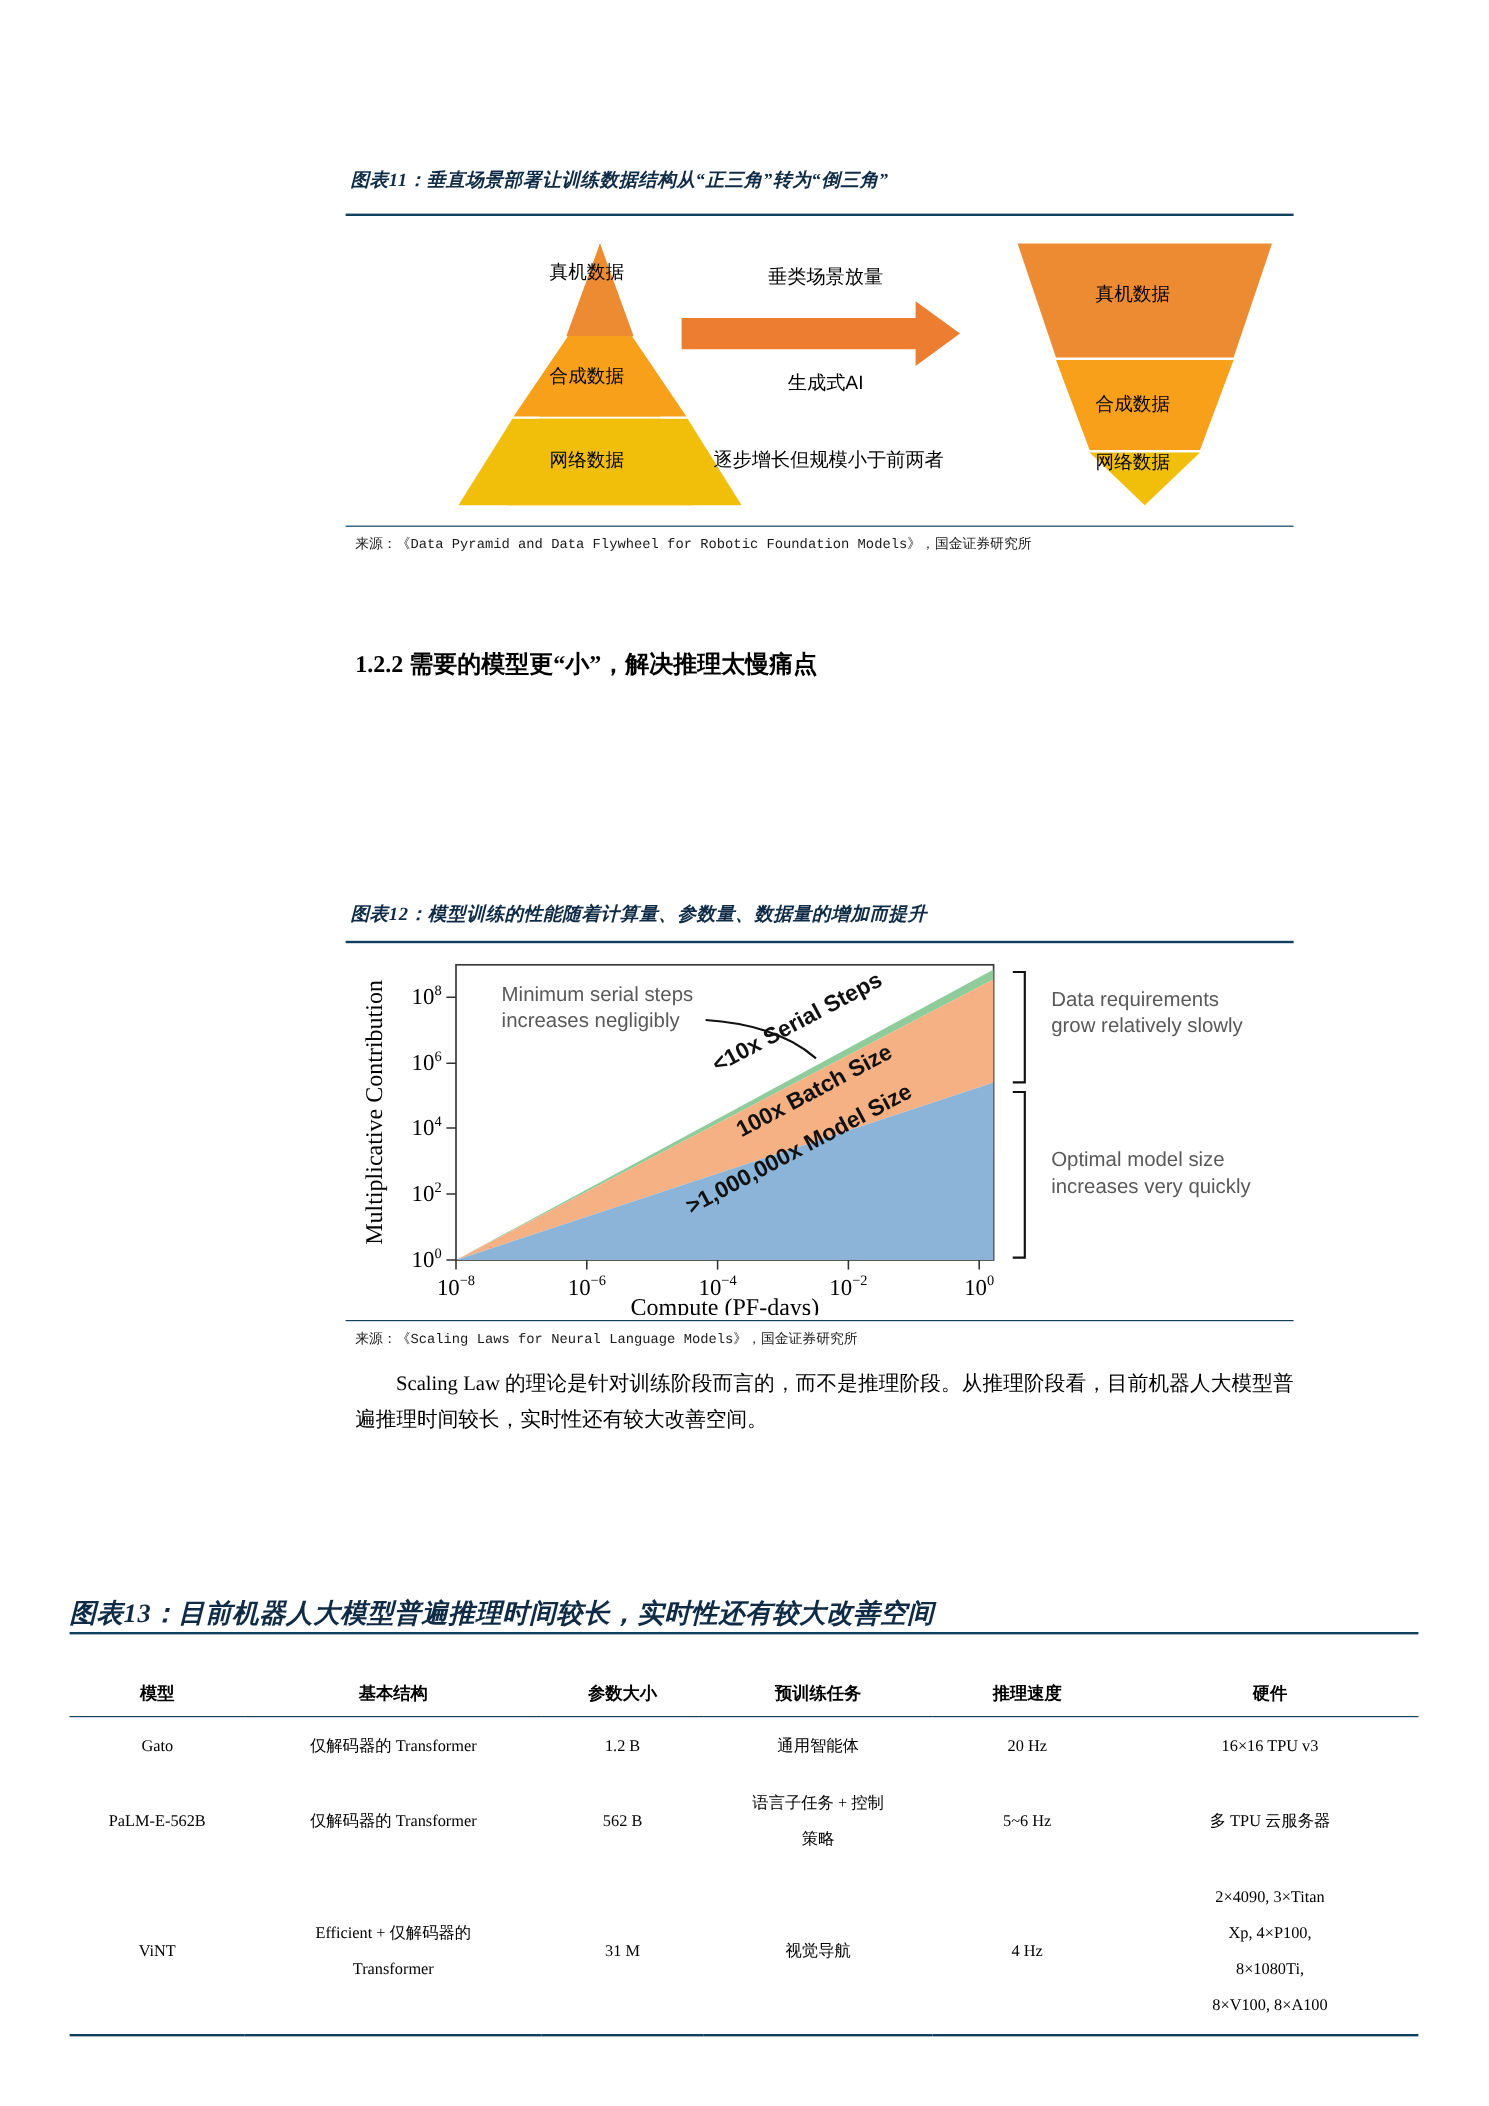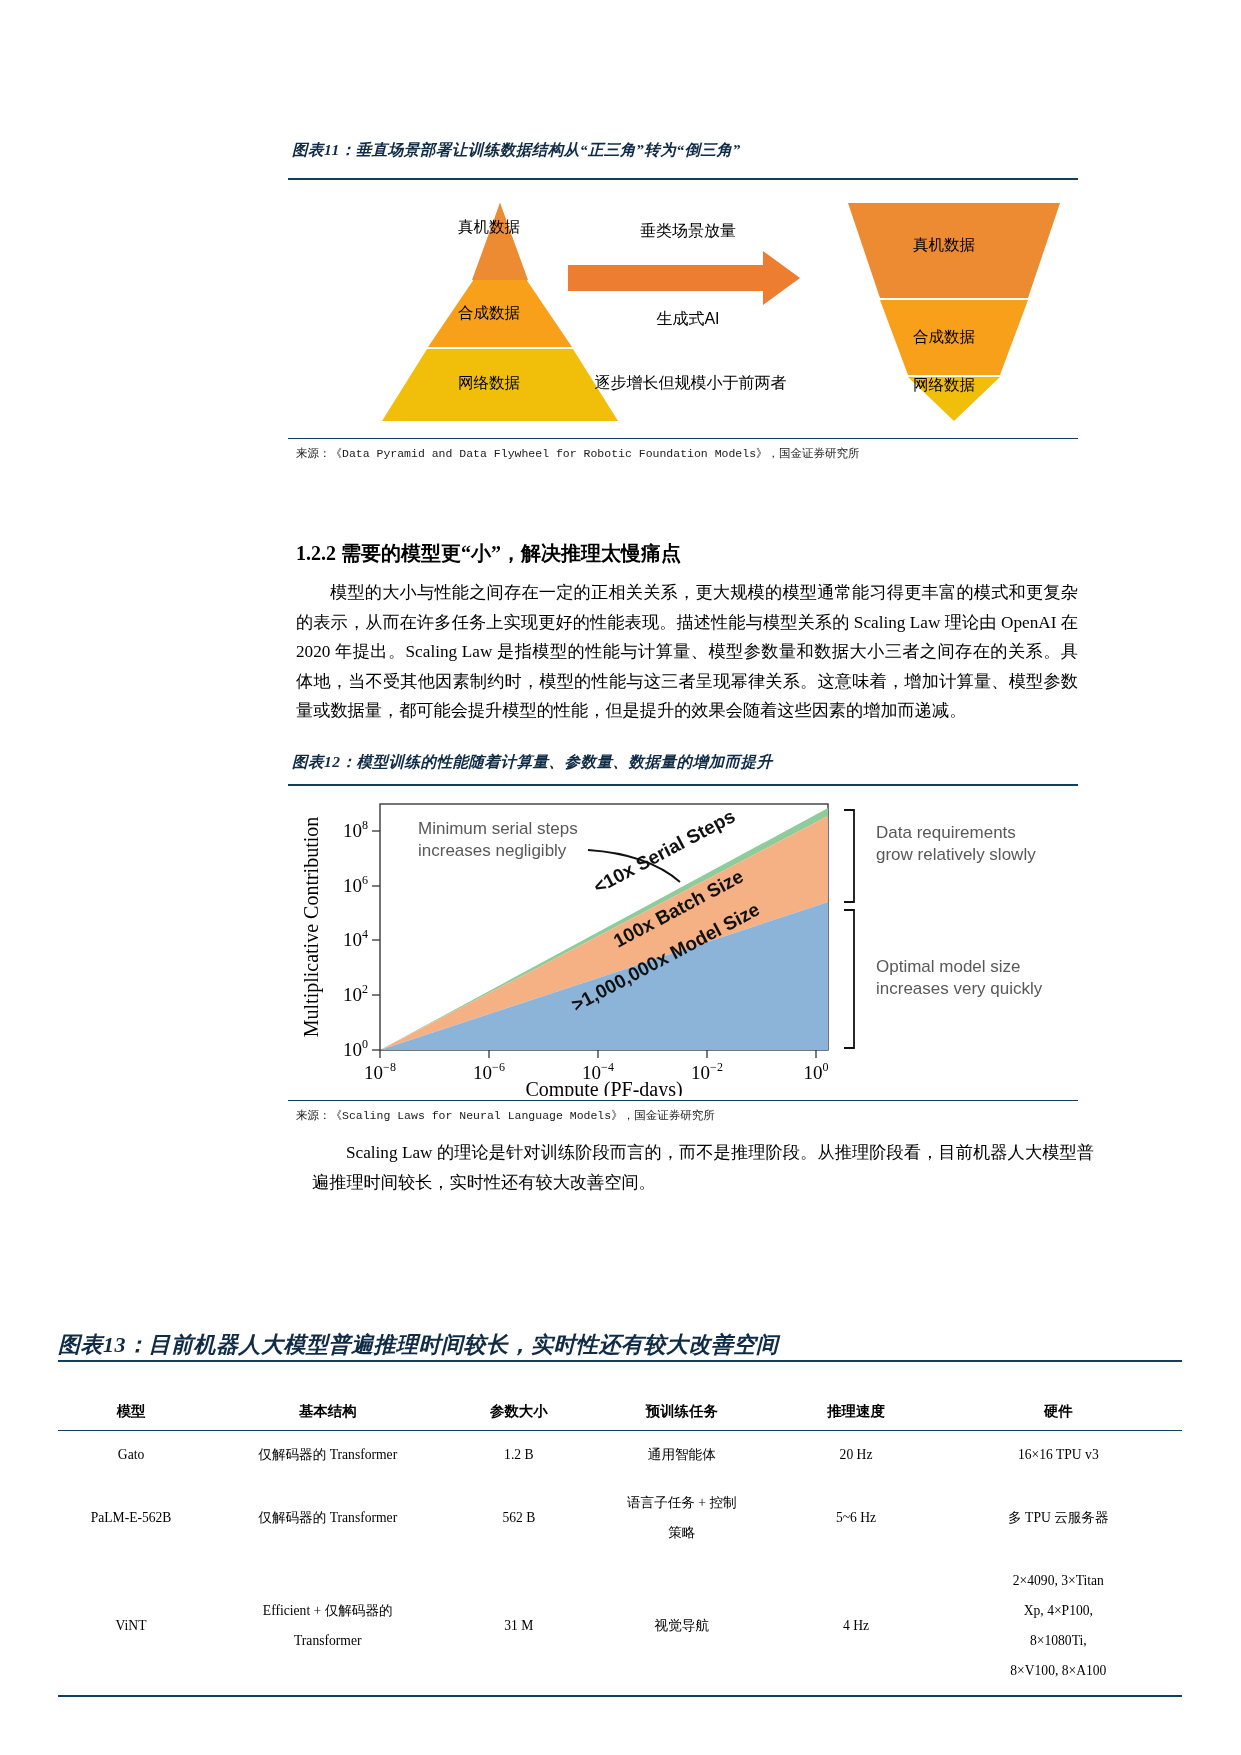--- a/index.html
+++ b/index.html
@@ -188,21 +188,20 @@
     <div class="mid-label" style="left:320px; top:38px; width:160px;">垂类场景放量</div>
     <div class="mid-label" style="left:320px; top:126px; width:160px;">生成式AI</div>
     <div class="mid-label" style="left:280px; top:190px; width:245px;">逐步增长但规模小于前两者</div>
   </div>
 
   <div class="rule-thin" id="fig11-srcrule"></div>
   <div class="src-line" id="fig11-src">来源：《Data Pyramid and Data Flywheel for Robotic Foundation Models》，国金证券研究所</div>
 
   <div class="heading2" style="position:absolute; left:296px; top:540px;">1.2.2 需要的模型更“小”，解决推理太慢痛点</div>
 
-  <div class="body-text" style="position:absolute; left:296px; top:578px; width:782px; text-indent:34px;">模型的大小与性能之间存在一定的正相关关系，更大规模的模型通常能习得更丰富的模式和更复杂的表示，从而在许多任务上实现更好的性能表现。描述性能与模型关系的 Scaling Law 理论由 OpenAI 在 2020 年提出。Scaling Law 是指模型的性能与计算量、模型参数量和数据大小三者之间存在的关系。具体地，当不受其他因素制约时，模型的性能与这三者呈现幂律关系。这意味着，增加计算量、模型参数量或数据量，都可能会提升模型的性能，但是提升的效果会随着这些因素的增加而递减。</div>
 
   <div class="fig-title" id="fig12-title">图表12：模型训练的性能随着计算量、参数量、数据量的增加而提升</div>
   <div class="rule-dark" id="fig12-rule"></div>
 
   <div id="fig12-box">
     <svg width="790" height="306" viewBox="0 0 790 306" xmlns="http://www.w3.org/2000/svg">
       <defs>
         <clipPath id="plotclip">
           <rect x="92" y="14" width="448" height="246"></rect>
         </clipPath>
@@ -266,21 +265,21 @@
       <text class="chart-txt" x="588" y="70" font-size="17">grow relatively slowly</text>
 
       <text class="chart-txt" x="588" y="182" font-size="17">Optimal model size</text>
       <text class="chart-txt" x="588" y="204" font-size="17">increases very quickly</text>
     </svg>
   </div>
 
   <div class="rule-thin" id="fig12-srcrule"></div>
   <div class="src-line" id="fig12-src">来源：《Scaling Laws for Neural Language Models》，国金证券研究所</div>
 
-  <div class="body-text" style="position:absolute; left:312px; top:1138px; width:782px; text-indent:34px;">Scaling Law 的理论是针对训练阶段而言的，而不是推理阶段。从推理阶段看，目前机器人大模型普遍推理时间较长，实时性还有较大改善空间。</div>
+  <div class="body-text" style="position:absolute; left:296px; top:1138px; width:782px; text-indent:34px;">Scaling Law 的理论是针对训练阶段而言的，而不是推理阶段。从推理阶段看，目前机器人大模型普遍推理时间较长，实时性还有较大改善空间。</div>
 
   <div class="fig-title" id="fig13-title">图表13：目前机器人大模型普遍推理时间较长，实时性还有较大改善空间</div>
   <div class="rule-dark" id="fig13-rule"></div>
 
   <table class="data">
     <colgroup>
       <col class="c0">
         <col class="c1">
         <col class="c2">
         <col class="c3">

